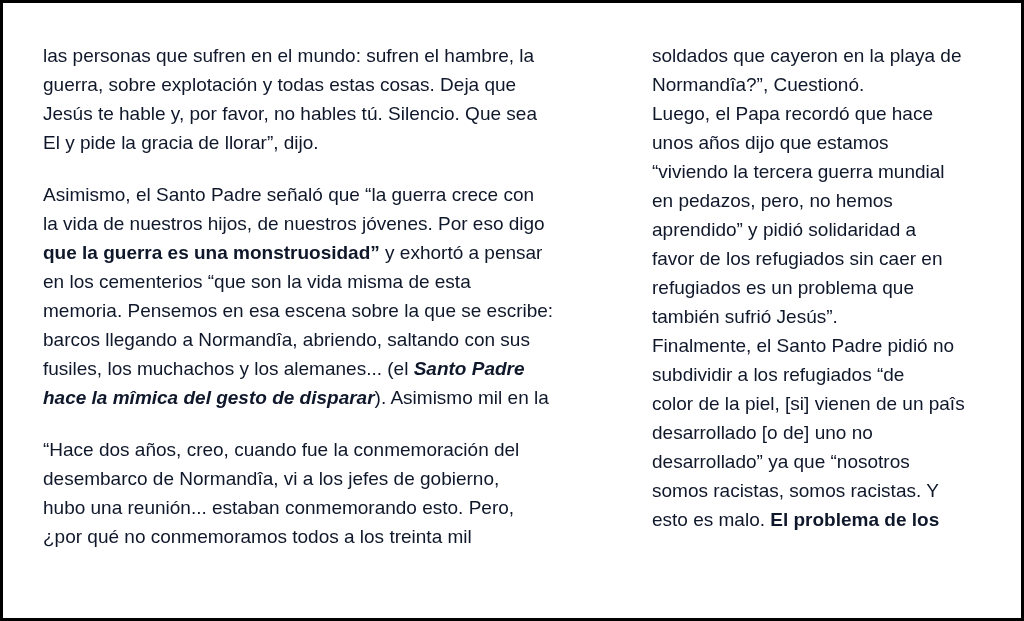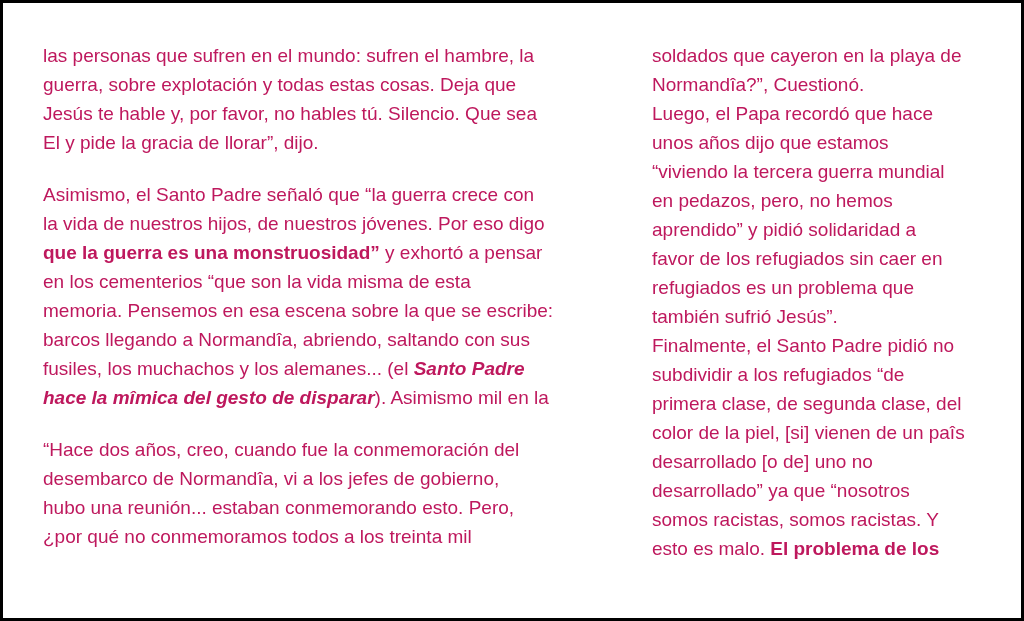--- a/index.html
+++ b/index.html
@@ -9,21 +9,21 @@
   }
   .page {
     position: relative;
     width: 1024px;
     height: 621px;
     box-sizing: border-box;
     border: 3px solid #000000;
     background: #ffffff;
     overflow: hidden;
     font-family: "Liberation Sans", "DejaVu Sans", sans-serif;
-    color: #be185d;
+    color: #0f172a;
   }
   .content {
     position: absolute;
     left: 40px;
     top: 38px;
     right: 30px;
     display: flex;
   }
   .col {
     font-size: 19px;
@@ -87,21 +87,20 @@
           <div class="line"><span>Luego, el Papa recordó que hace</span></div>
           <div class="line"><span>unos años dijo que estamos</span></div>
           <div class="line"><span>“viviendo la tercera guerra mundial</span></div>
           <div class="line"><span>en pedazos, pero, no hemos</span></div>
           <div class="line"><span>aprendido” y pidió solidaridad a</span></div>
           <div class="line"><span>favor de los refugiados sin caer en</span></div>
           <div class="line"><span>refugiados es un problema que</span></div>
           <div class="line"><span>también sufrió Jesús”.</span></div>
           <div class="line"><span>Finalmente, el Santo Padre pidió no</span></div>
           <div class="line"><span>subdividir a los refugiados “de</span></div>
-          <div class="line"><span>primera clase, de segunda clase, del</span></div>
           <div class="line"><span>color de la piel, [si] vienen de un paîs</span></div>
           <div class="line"><span>desarrollado [o de] uno no</span></div>
           <div class="line"><span>desarrollado” ya que “nosotros</span></div>
           <div class="line"><span>somos racistas, somos racistas. Y</span></div>
           <div class="line"><span>esto es malo. </span><span class="run-b">El problema de los</span></div>
         </div>
       </div>
   </div>
 </div>
 

